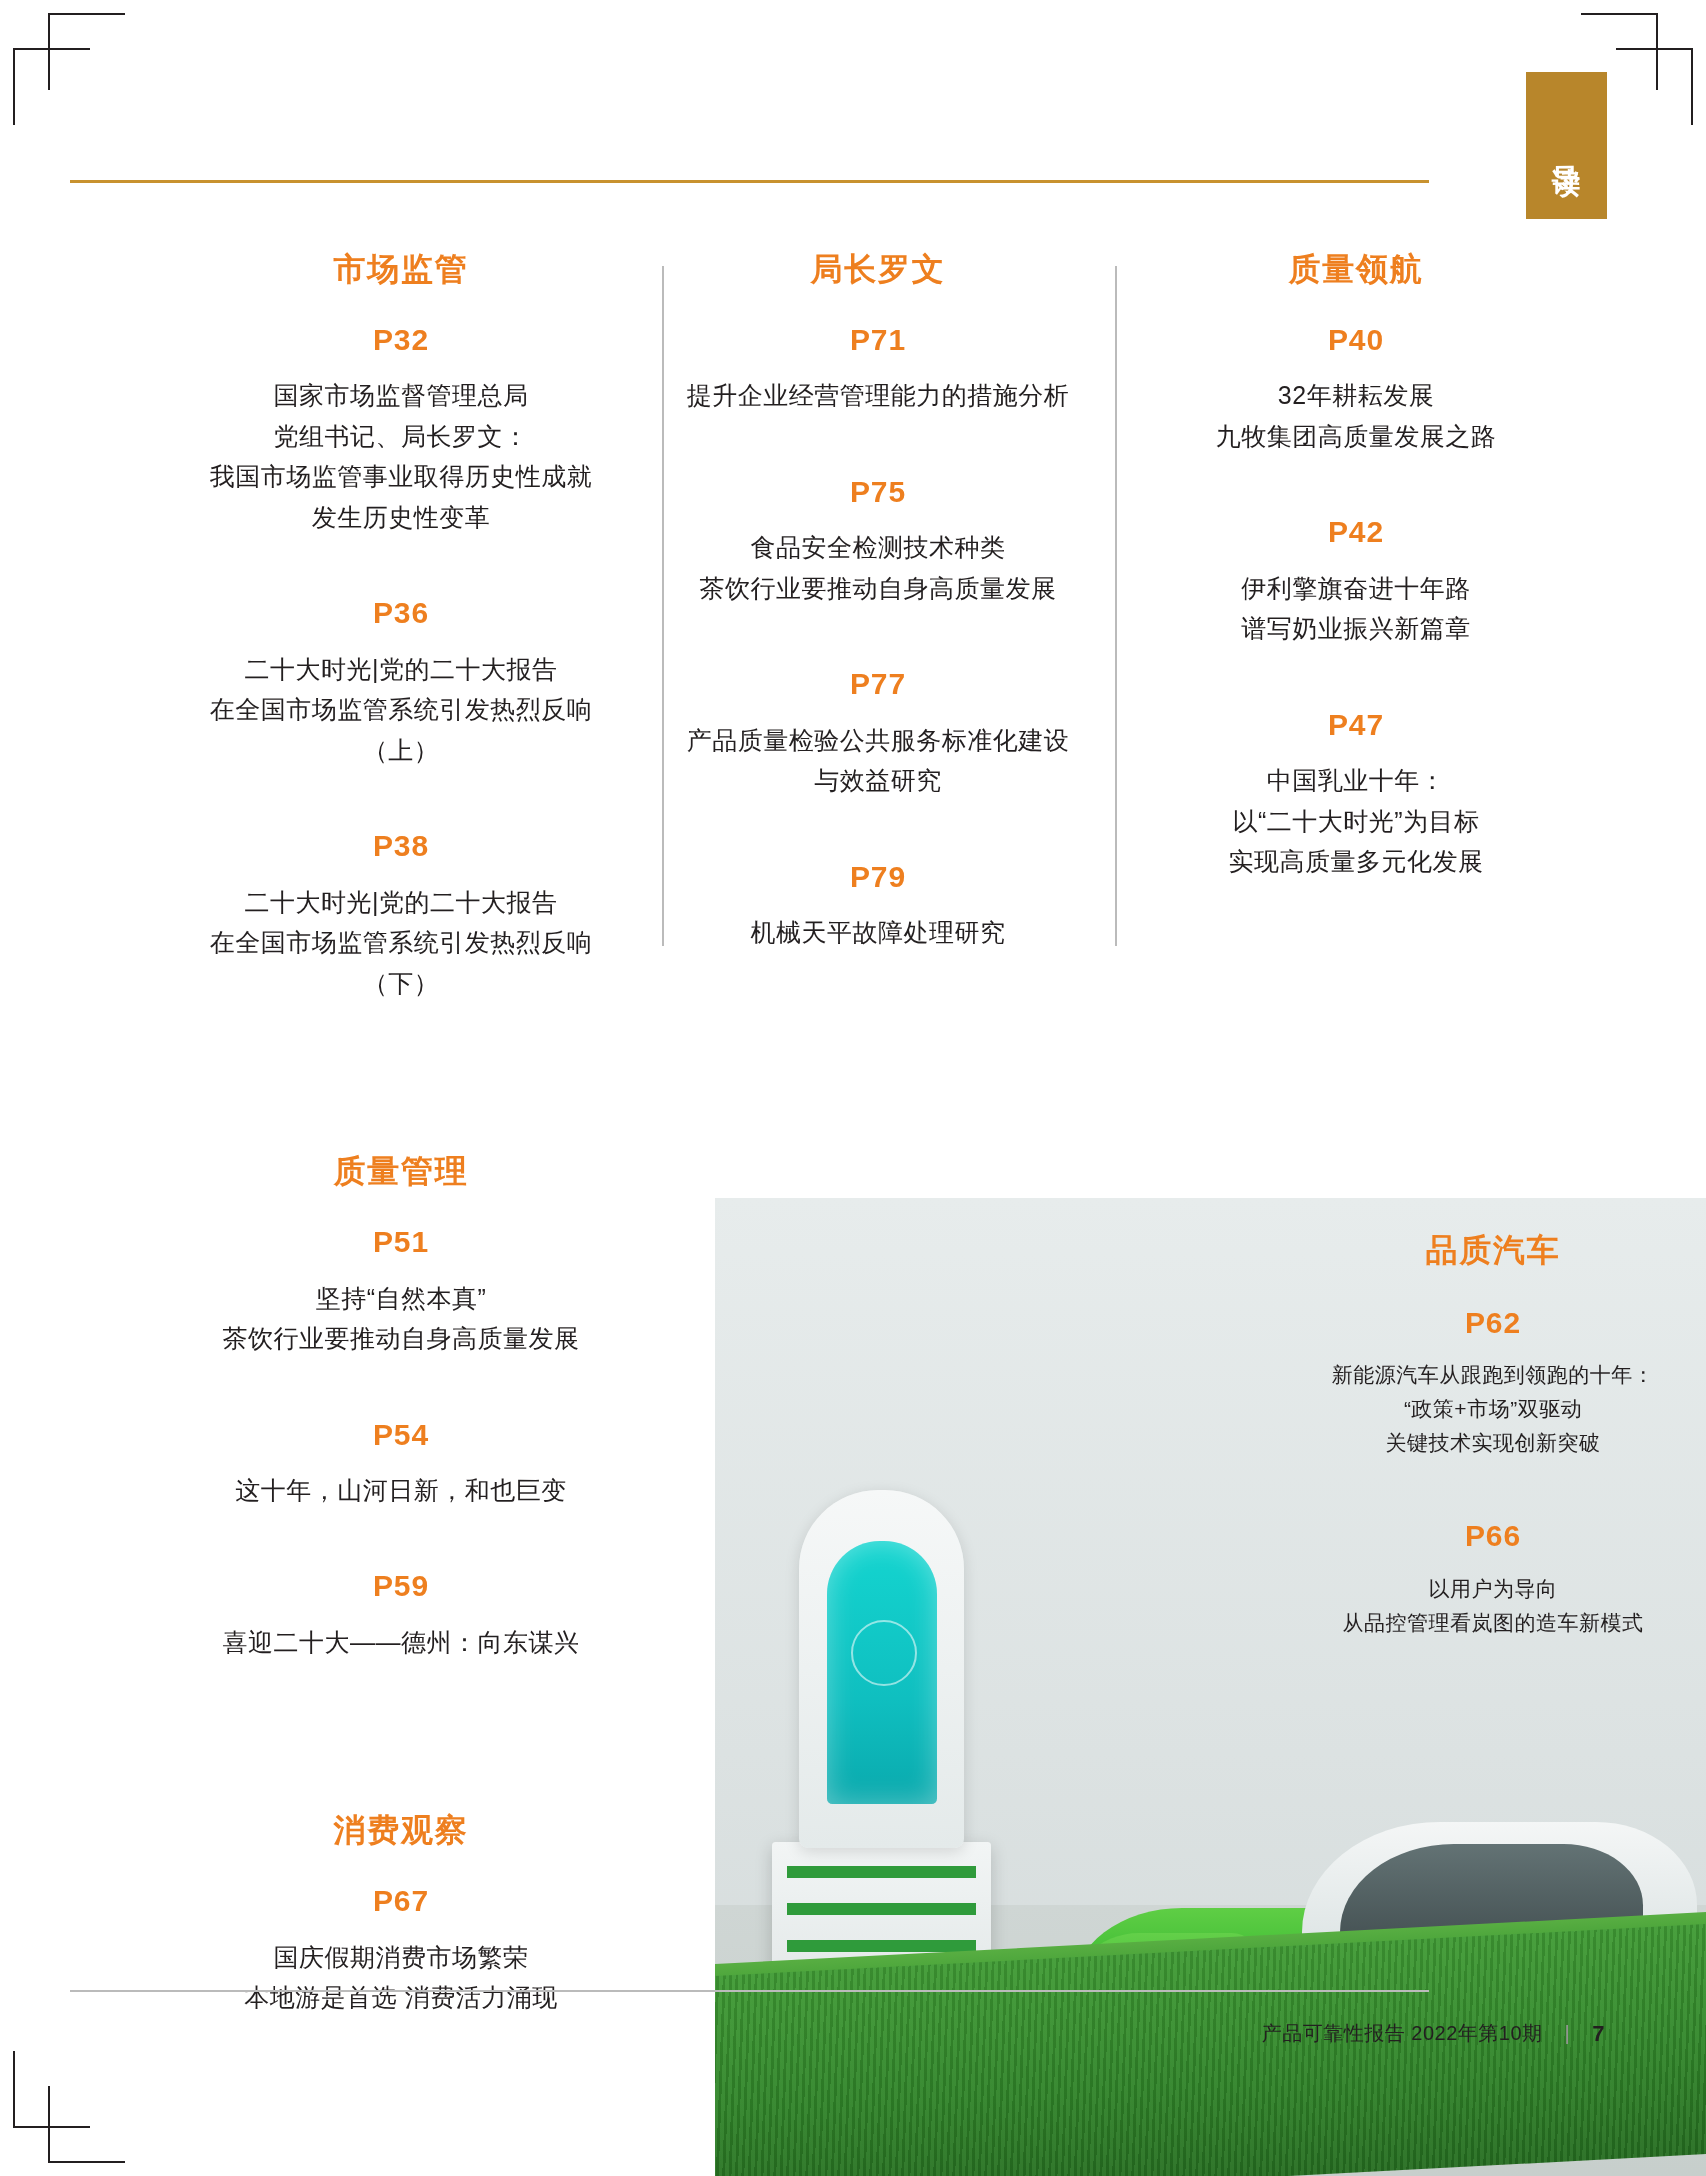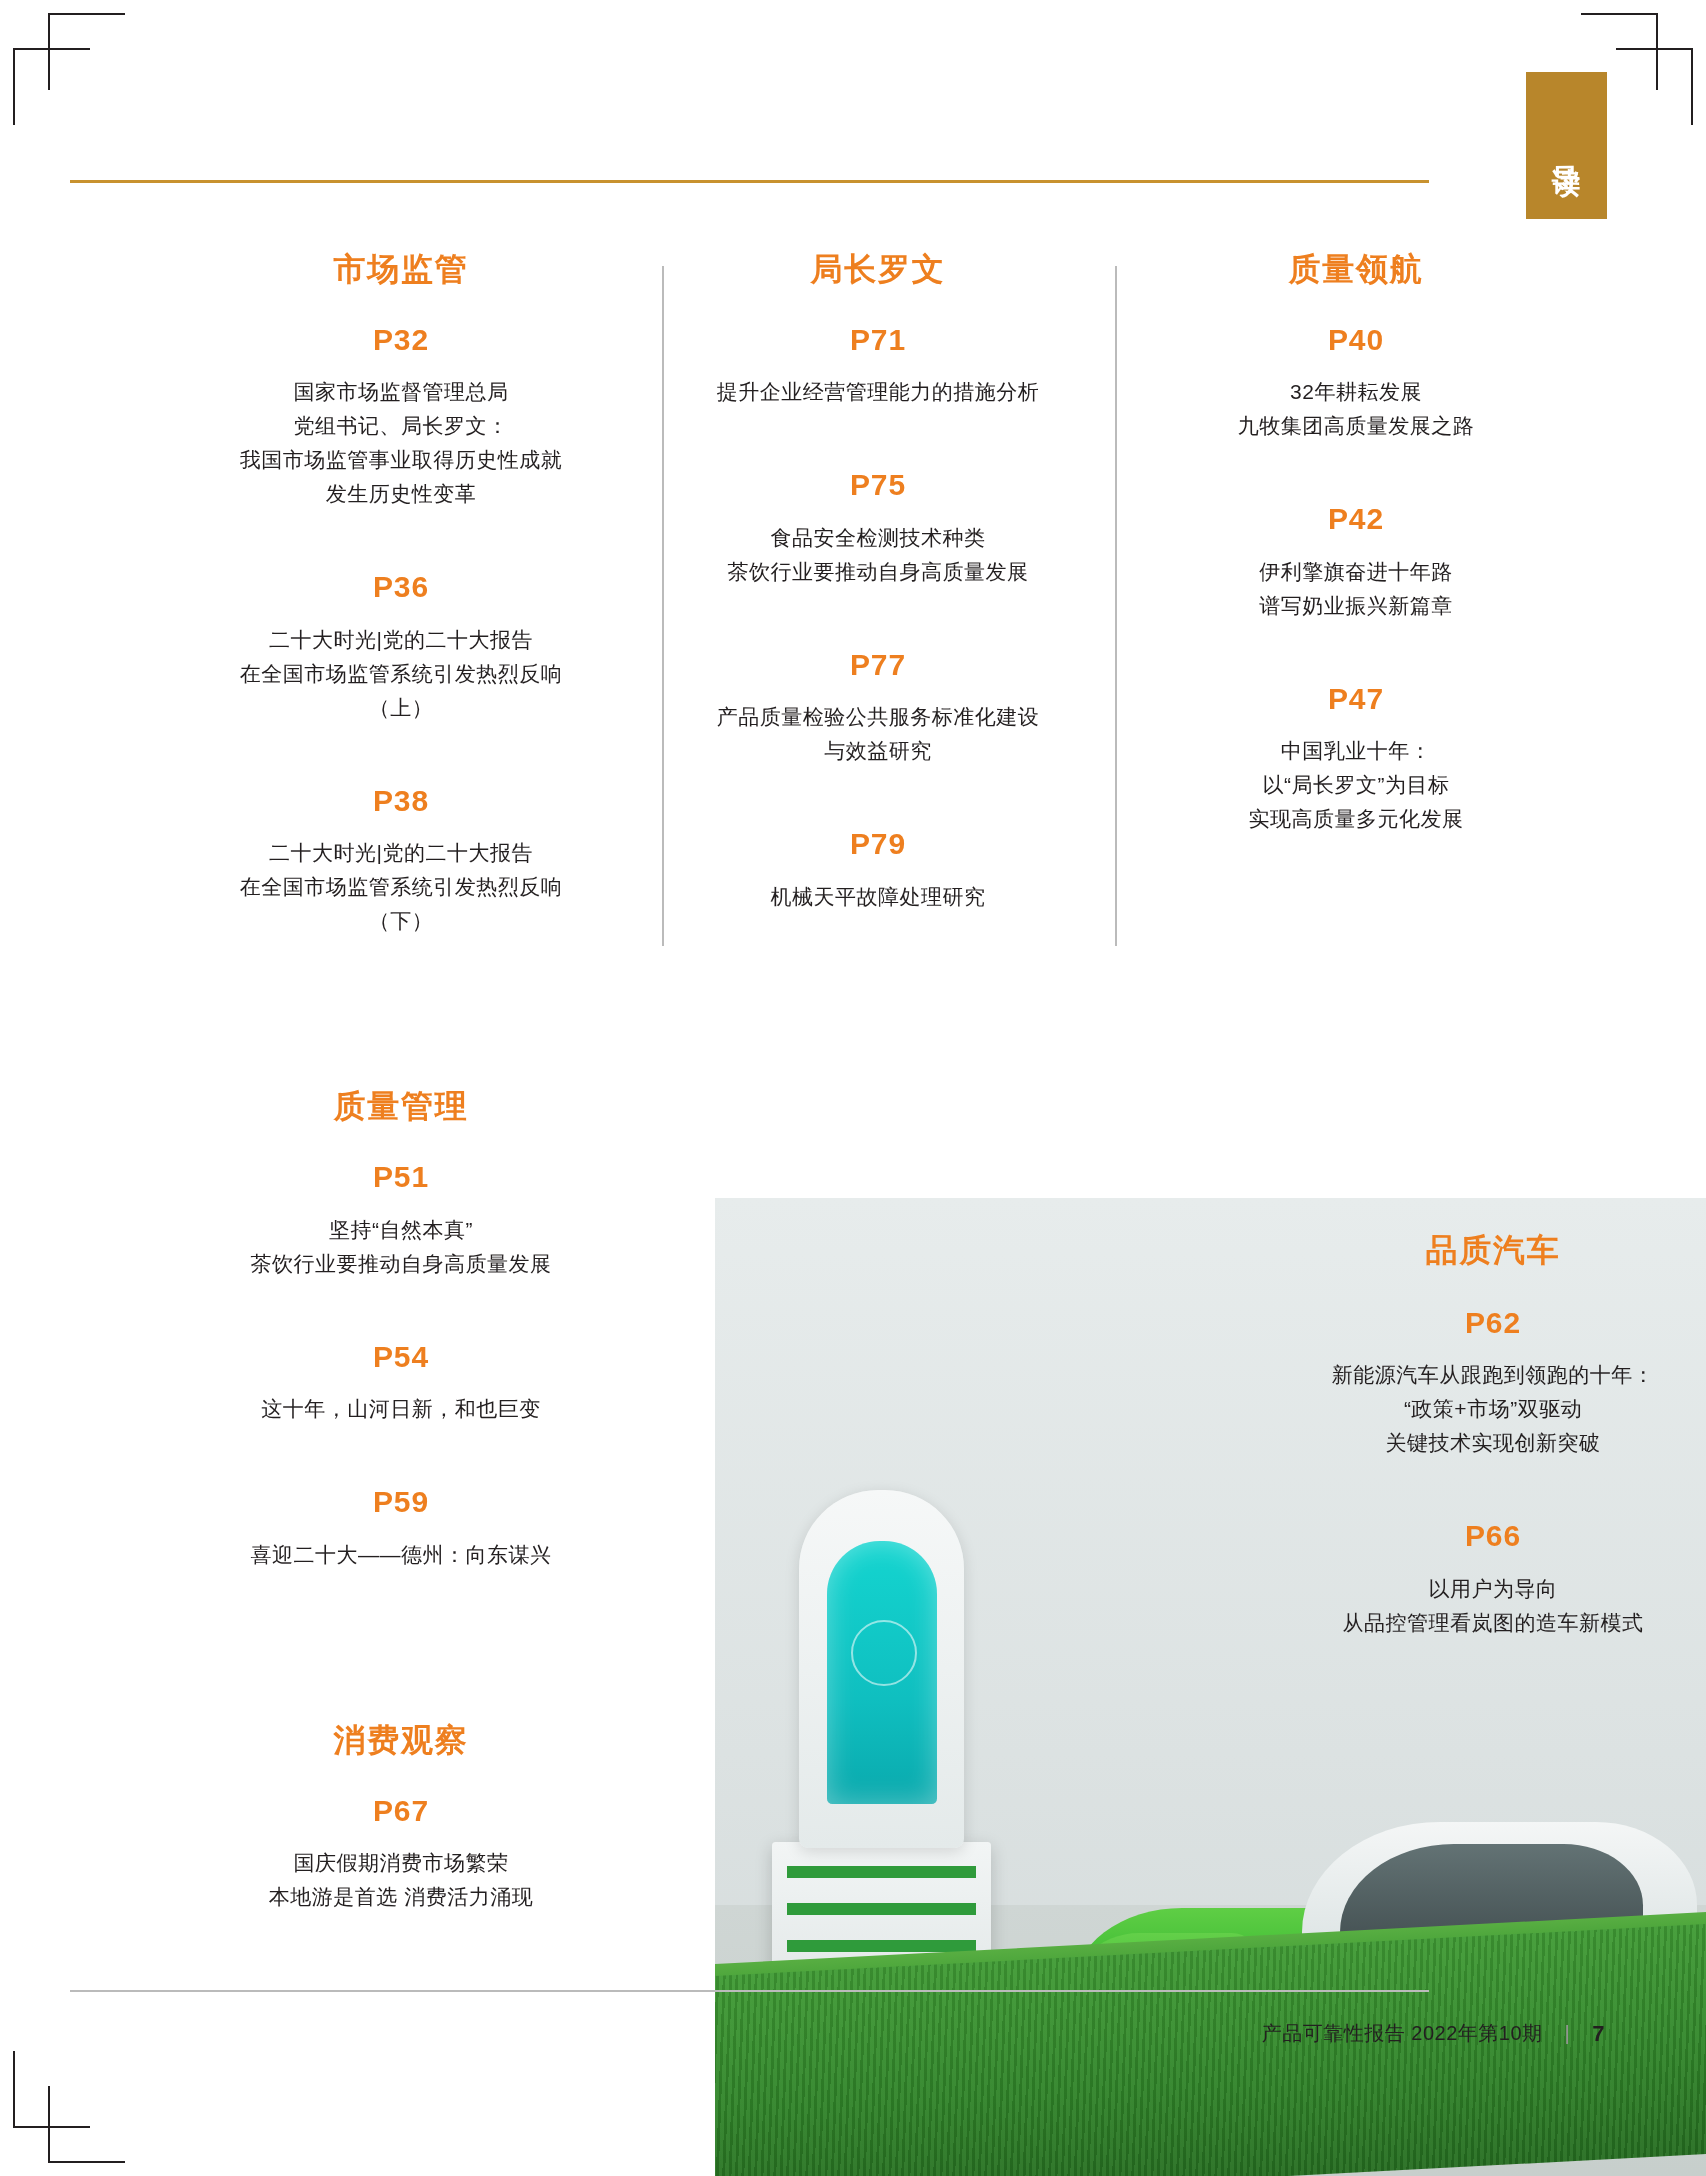--- a/index.html
+++ b/index.html
@@ -99,21 +99,21 @@
     font-size: 30px;
     font-weight: bold;
     text-align: center;
     margin: 0 0 18.4px 0;
     letter-spacing: 0.9px;
   }
   .entry {
     margin-bottom: 59px;
   }
   .entry .desc {
-    font-size: 21px;
+    font-size: 25px;
     line-height: 1.62;
     text-align: center;
     color: #231f20;
     letter-spacing: 0.5px;
   }
   .gap-big { height: 88px; }
   .photo-wrap {
     position: absolute;
     left: 645px;
     top: 950px;
@@ -429,21 +429,21 @@
       <div class="desc">
         <div>伊利擎旗奋进十年路</div>
         <div>谱写奶业振兴新篇章</div>
       </div>
     </div>
 
     <div class="entry">
       <div class="pnum">P47</div>
       <div class="desc">
         <div>中国乳业十年：</div>
-        <div>以“局长罗文”为目标</div>
+        <div>以“二十大时光”为目标</div>
         <div>实现高质量多元化发展</div>
       </div>
     </div>
   </div>
 
   <div class="photo-wrap">
     <div class="ph-bg"></div>
     <div class="ph-floor"></div>
 
     <div class="ph-pillar-base"></div>

